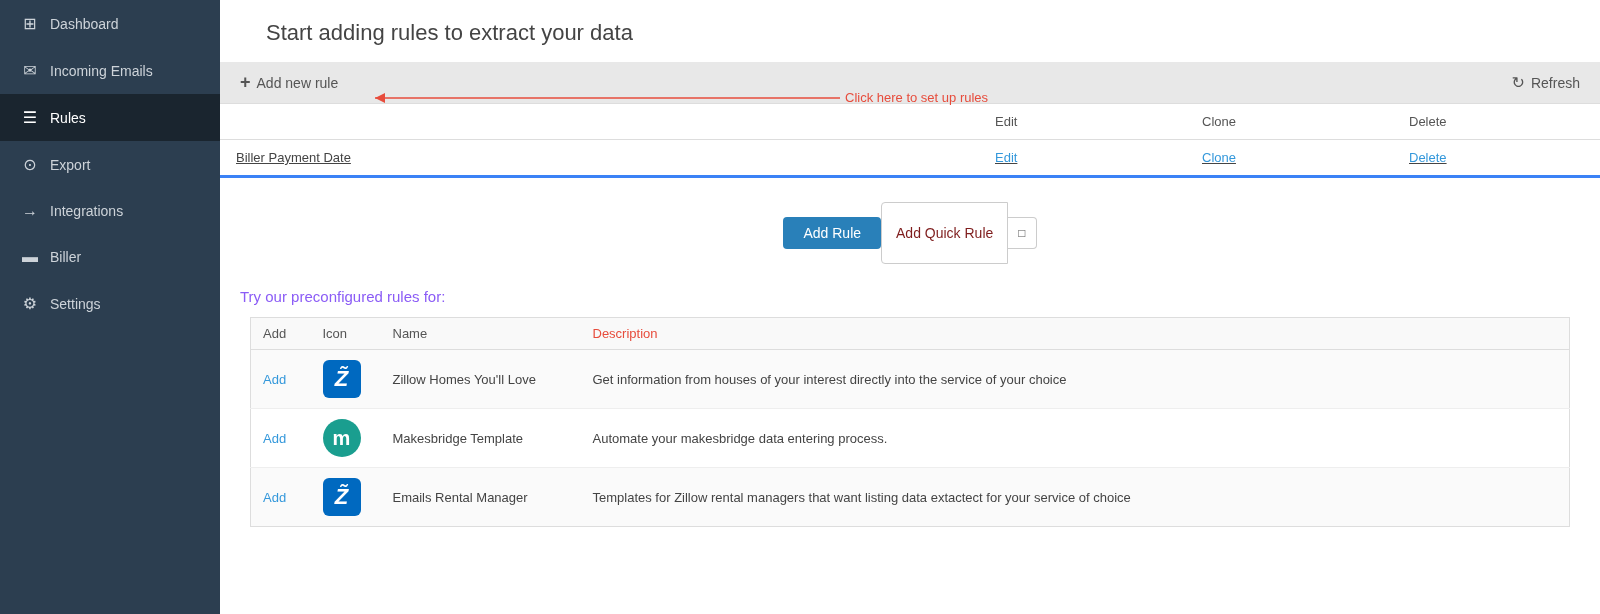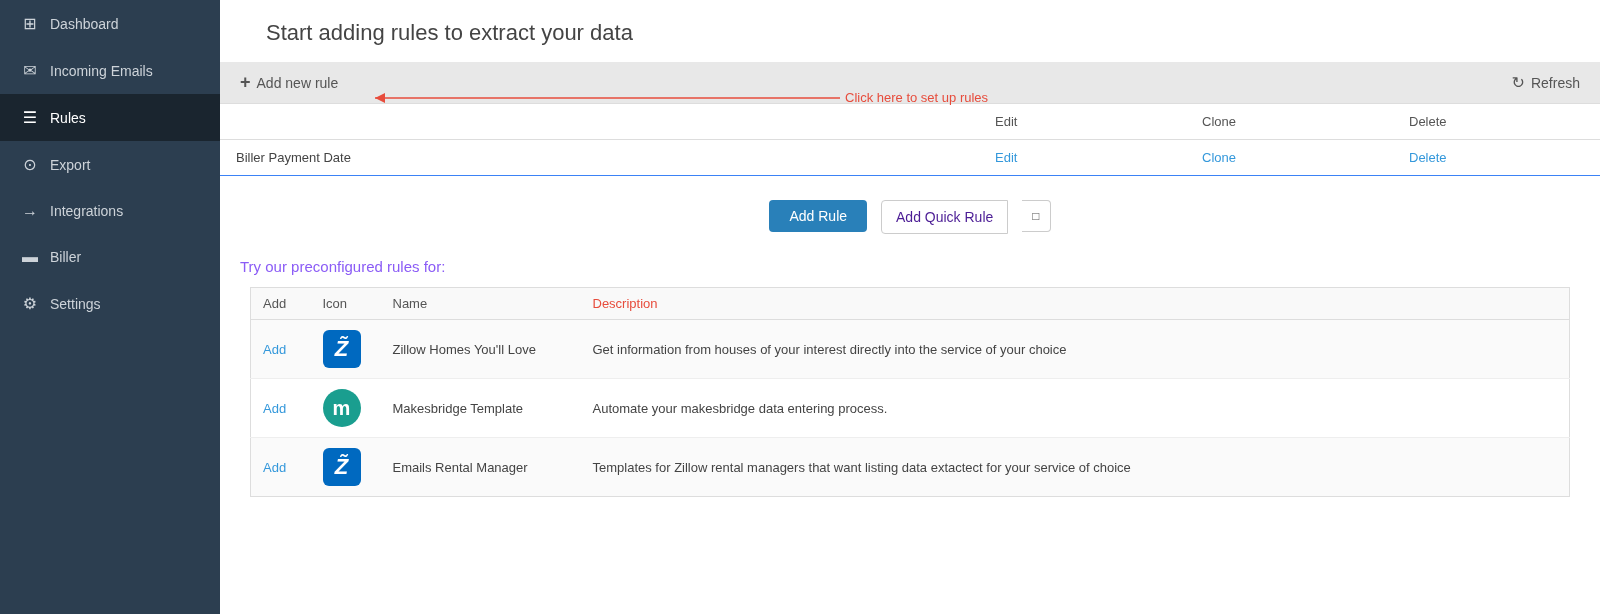--- a/index.html
+++ b/index.html
@@ -85,57 +85,58 @@
     .rules-table th {
       text-align: left;
       padding: 10px 16px;
       border-bottom: 1px solid #ddd;
       color: #555;
       font-weight: 500;
       font-size: 13px;
     }
     .rules-table td {
       padding: 10px 16px;
-      border-bottom: 1px solid #3b82f6;
+      border-bottom: 3px solid #3b82f6;
       color: #444;
       font-size: 13px;
+      text-decoration: underline;
     }
     .rules-table .link-blue {
       color: #3498db;
       cursor: pointer;
       text-decoration: none;
     }
     .col-name { width: 55%; }
     .col-edit { width: 15%; }
     .col-clone { width: 15%; }
     .col-delete { width: 15%; }
 
     
     .action-buttons {
       display: flex;
       justify-content: center;
-      align-items: flex-start;
-      gap: 14px;
+      align-items: center;
+      gap: 0;
       padding: 24px 0 16px;
     }
     .btn-add-rule {
       background: #2980b9;
       color: #fff;
       border: none;
       padding: 8px 20px;
       font-size: 14px;
       border-radius: 4px;
       cursor: pointer;
       font-family: inherit;
     }
     .btn-add-quick-rule {
       background: #fff;
-      color: #4c1d95;
+      color: #7f1d1d;
       border: 1px solid #ccc;
-      padding: 8px 14px;
+      padding: 22px 14px;
       font-size: 14px;
       border-radius: 4px 0 0 4px;
       cursor: pointer;
       font-family: inherit;
     }
     .btn-dropdown-toggle {
       background: #fff;
       border: 1px solid #ccc;
       border-left: none;
       padding: 8px 10px;

